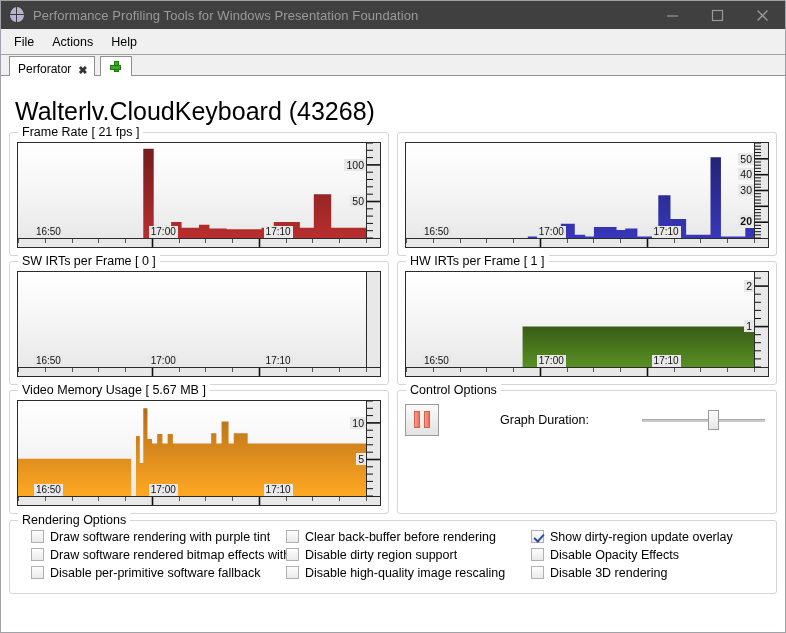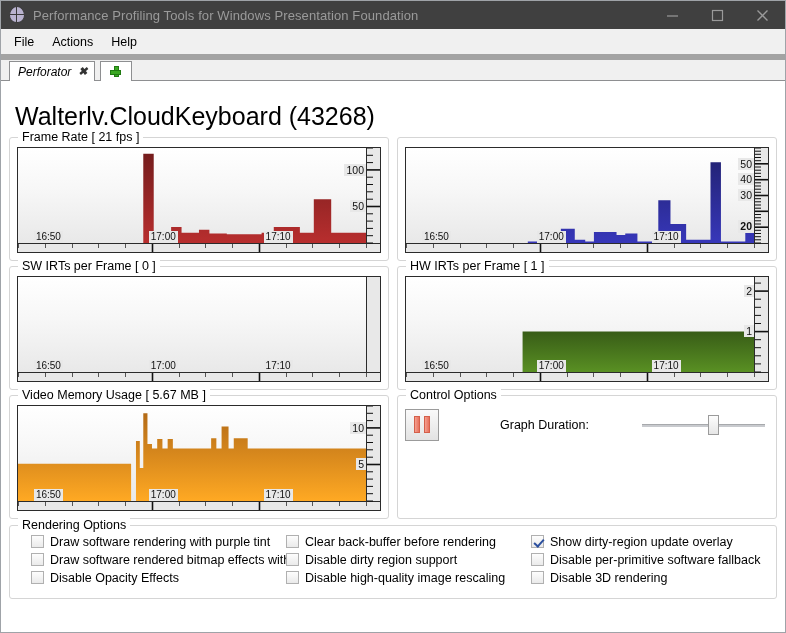--- a/index.html
+++ b/index.html
@@ -64,21 +64,21 @@
     width: 45px; height: 28px;
     display: flex; align-items: center; justify-content: center;
   }
   .win-btn svg { display: block; }
   
   .menubar {
     height: 25px; flex: 0 0 25px;
     background: #f0f0f0;
     display: flex; align-items: center;
     position: relative;
-    border-bottom: 6px solid #a3a3a3;
+    border-bottom: 1px solid #a3a3a3;
   }
   .menu-item {
     padding: 3px 9px;
     font-size: 12.5px;
     color: #000;
     white-space: nowrap;
   }
   .menu-item:first-child { margin-left: 4px; }
   .zoom-area {
     position: absolute; right: 6px; top: 2px;
@@ -117,29 +117,28 @@
     position: relative;
   }
   .tabstrip::after {
     content: ""; position: absolute;
     left: 0; right: 0; bottom: 0; height: 1px;
     background: #8e8f91;
   }
   .tab {
     height: 20px;
     box-sizing: border-box;
-    display: flex; align-items: center;
+    display: flex; align-items: flex-end;
     padding: 0 6px 0 8px;
     border: 1px solid #8e8f91;
     border-bottom: none;
     background: #ffffff;
     position: relative;
     z-index: 2;
     font-size: 12px;
-    font-style: italic;
   }
   .tab.active { background: #ffffff; }
   .tab-close {
     margin-left: 7px;
     font-size: 11px;
     font-weight: bold;
     color: #333;
     line-height: 1;
   }
   .tab-add {
@@ -653,28 +652,28 @@
           </div>
         <div class="cbrow">
             <span class="cb" id="cb3"></span>
             <span class="cblabel">Draw software rendered bitmap effects with</span>
           </div>
         <div class="cbrow">
             <span class="cb" id="cb4"></span>
             <span class="cblabel">Disable dirty region support</span>
           </div>
         <div class="cbrow">
+            <span class="cb" id="cb5"></span>
+            <span class="cblabel">Disable Opacity Effects</span>
+          </div>
+        <div class="cbrow">
             <span class="cb" id="cb6"></span>
             <span class="cblabel">Disable per-primitive software fallback</span>
           </div>
         <div class="cbrow">
-            <span class="cb" id="cb5"></span>
-            <span class="cblabel">Disable Opacity Effects</span>
-          </div>
-        <div class="cbrow">
             <span class="cb" id="cb7"></span>
             <span class="cblabel">Disable high-quality image rescaling</span>
           </div>
         <div class="cbrow">
             <span class="cb" id="cb8"></span>
             <span class="cblabel">Disable 3D rendering</span>
           </div>
       </div>
     </div>
 

